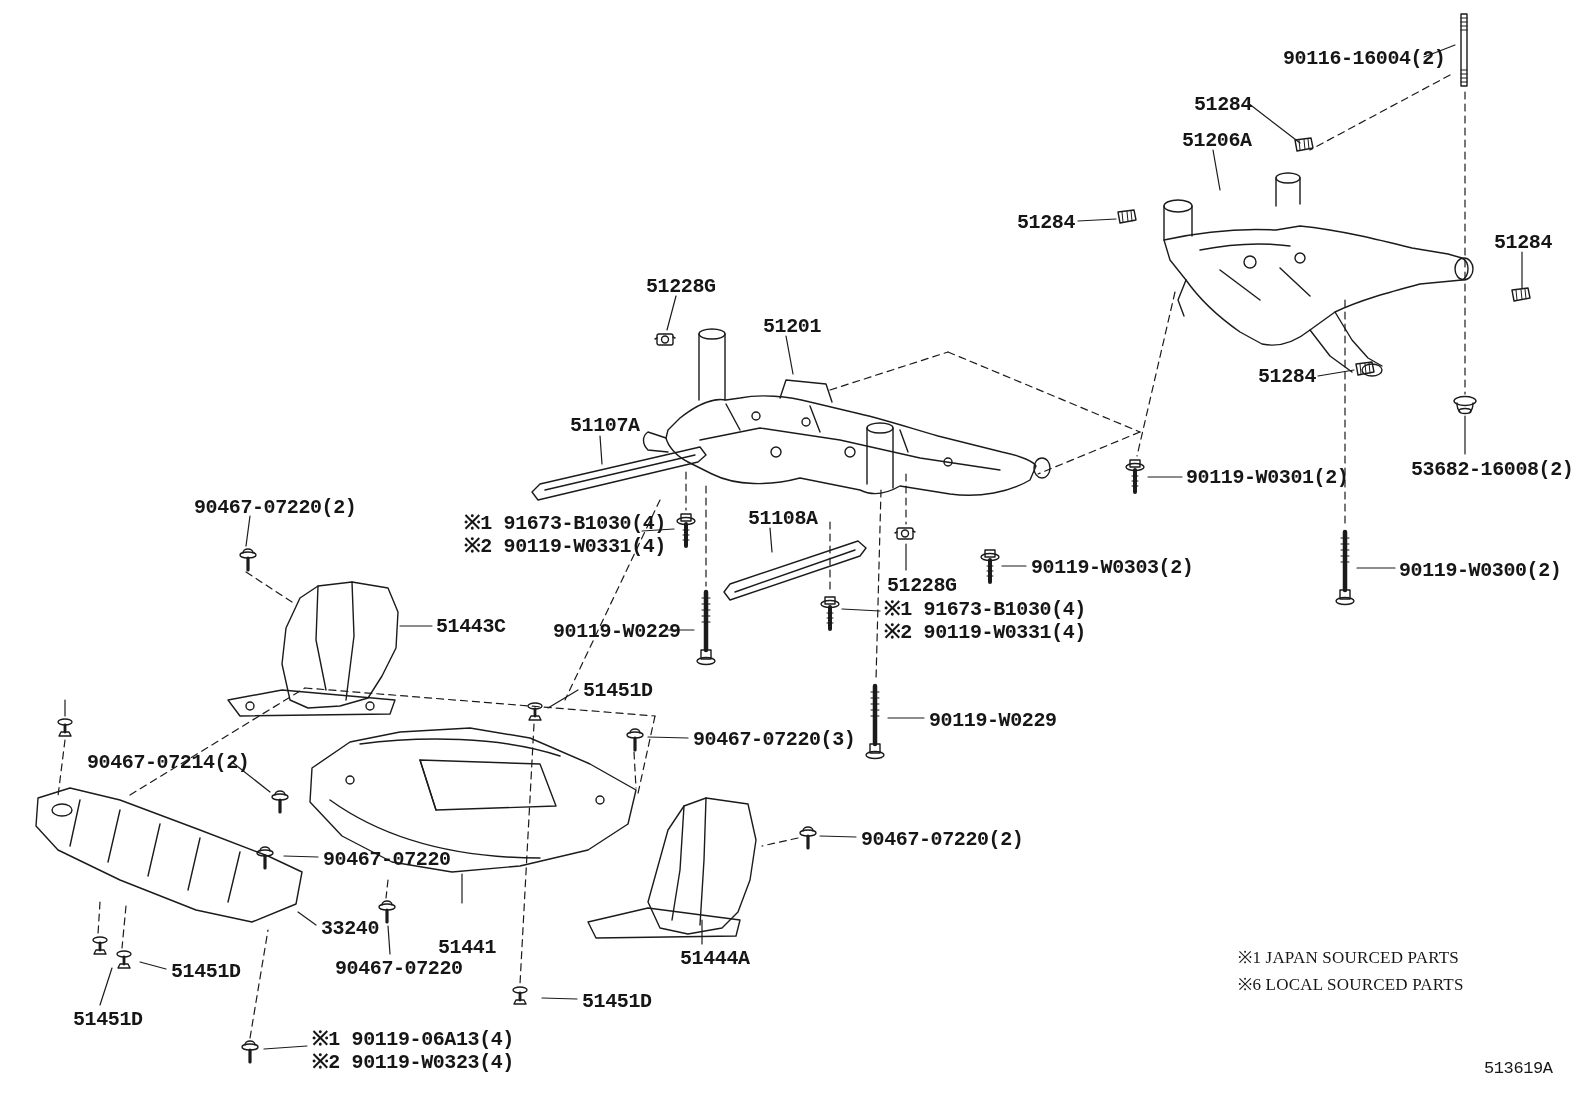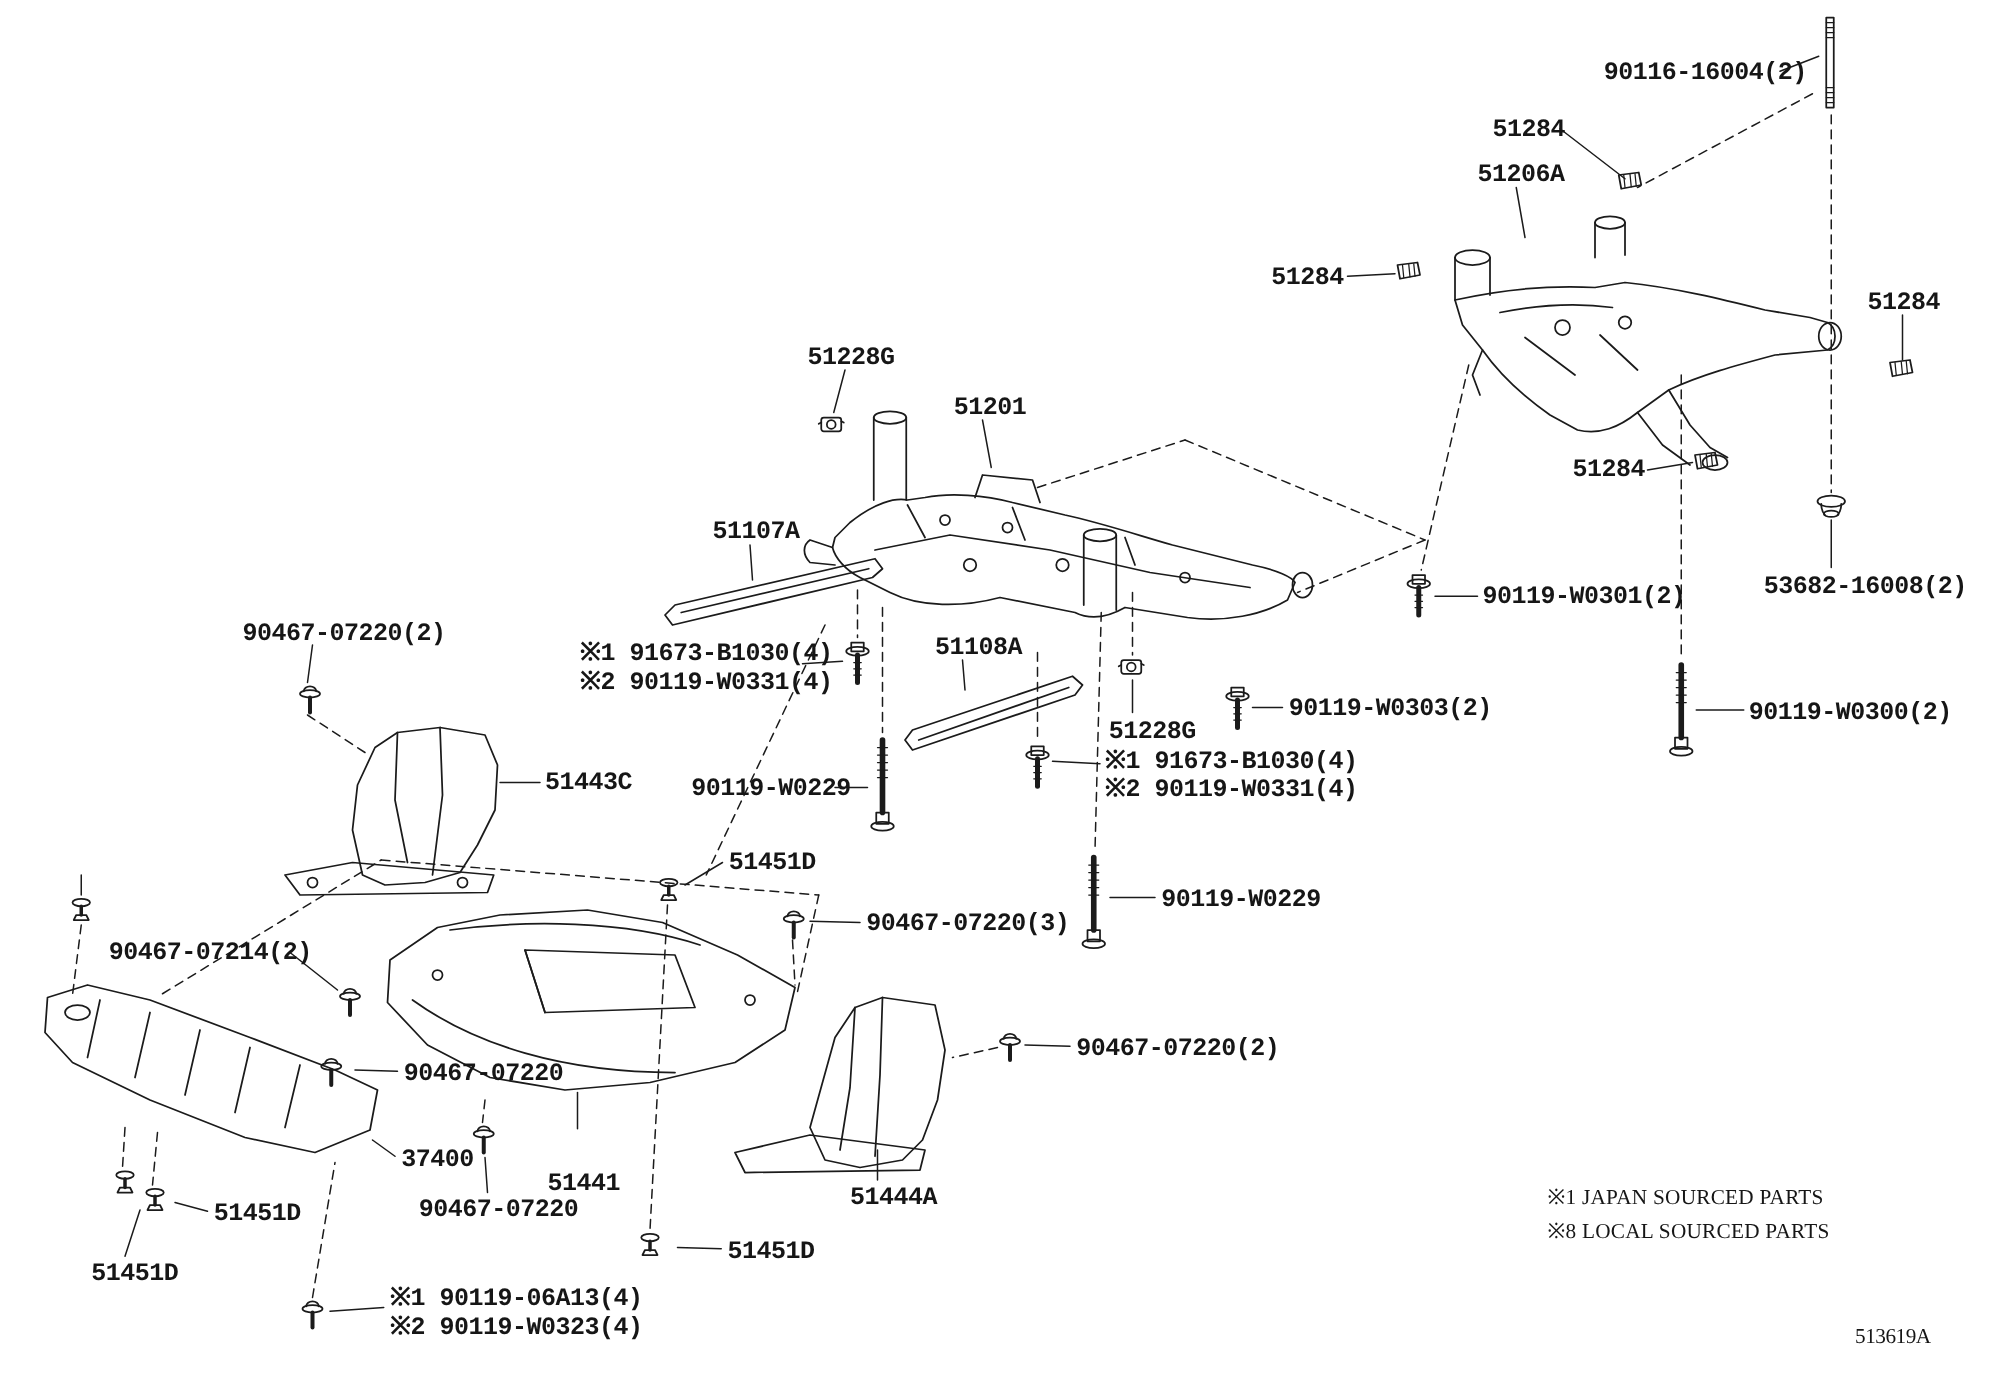--- a/index.html
+++ b/index.html
@@ -8,21 +8,21 @@
     font-family:"Liberation Mono","DejaVu Sans Mono",monospace;
   }
   .stage{position:absolute;left:0;top:0;width:1592px;height:1099px;}
   svg.art{position:absolute;left:0;top:0;}
   .lbl{
     position:absolute;font-size:20px;font-weight:700;color:#161616;
     white-space:pre;line-height:23px;letter-spacing:-0.4px;
   }
   .note{font-weight:700;}
   .legend{font-weight:400;font-size:17px;letter-spacing:0.2px;font-family:"Liberation Serif","DejaVu Serif",serif;}
-  .figcode{font-weight:400;font-size:17px;font-family:Liberation Serif, serif;}
+  .figcode{font-weight:400;font-size:17px;font-family:Liberation Mono, monospace;}
 </style>
 </head>
 <body>
 
 <div class="stage">
 
   <svg class="art" width="1592" height="1099" viewBox="0 0 1592 1099" stroke="#1b1b1b" fill="none" stroke-width="1.4" stroke-linecap="round" stroke-linejoin="round">
 
     <defs>
       <g id="bolt-long">
@@ -261,28 +261,28 @@
   <div class="lbl" style="left:887px;top:574px">51228G</div>
   <div class="lbl" style="left:884px;top:598px">※1 91673-B1030(4)
 ※2 90119-W0331(4)</div>
   <div class="lbl" style="left:436px;top:615px">51443C</div>
   <div class="lbl" style="left:553px;top:620px">90119-W0229</div>
   <div class="lbl" style="left:583px;top:679px">51451D</div>
   <div class="lbl" style="left:693px;top:728px">90467-07220(3)</div>
   <div class="lbl" style="left:929px;top:709px">90119-W0229</div>
   <div class="lbl" style="left:87px;top:751px">90467-07214(2)</div>
   <div class="lbl" style="left:323px;top:848px">90467-07220</div>
-  <div class="lbl" style="left:321px;top:917px">37400</div>
+  <div class="lbl" style="left:321px;top:917px">33240</div>
   <div class="lbl" style="left:438px;top:936px">51441</div>
   <div class="lbl" style="left:861px;top:828px">90467-07220(2)</div>
   <div class="lbl" style="left:171px;top:960px">51451D</div>
   <div class="lbl" style="left:73px;top:1008px">51451D</div>
   <div class="lbl" style="left:335px;top:957px">90467-07220</div>
   <div class="lbl" style="left:680px;top:947px">51444A</div>
   <div class="lbl" style="left:582px;top:990px">51451D</div>
   <div class="lbl" style="left:312px;top:1028px">※1 90119-06A13(4)
 ※2 90119-W0323(4)</div>
 
   <div class="lbl legend" style="left:1238px;top:946px">※1 JAPAN SOURCED PARTS</div>
-  <div class="lbl legend" style="left:1238px;top:973px">※8 LOCAL SOURCED PARTS</div>
+  <div class="lbl legend" style="left:1238px;top:973px">※6 LOCAL SOURCED PARTS</div>
   <div class="lbl figcode" style="left:1484px;top:1057px">513619A</div>
 
 </div>
 
 </body></html>

